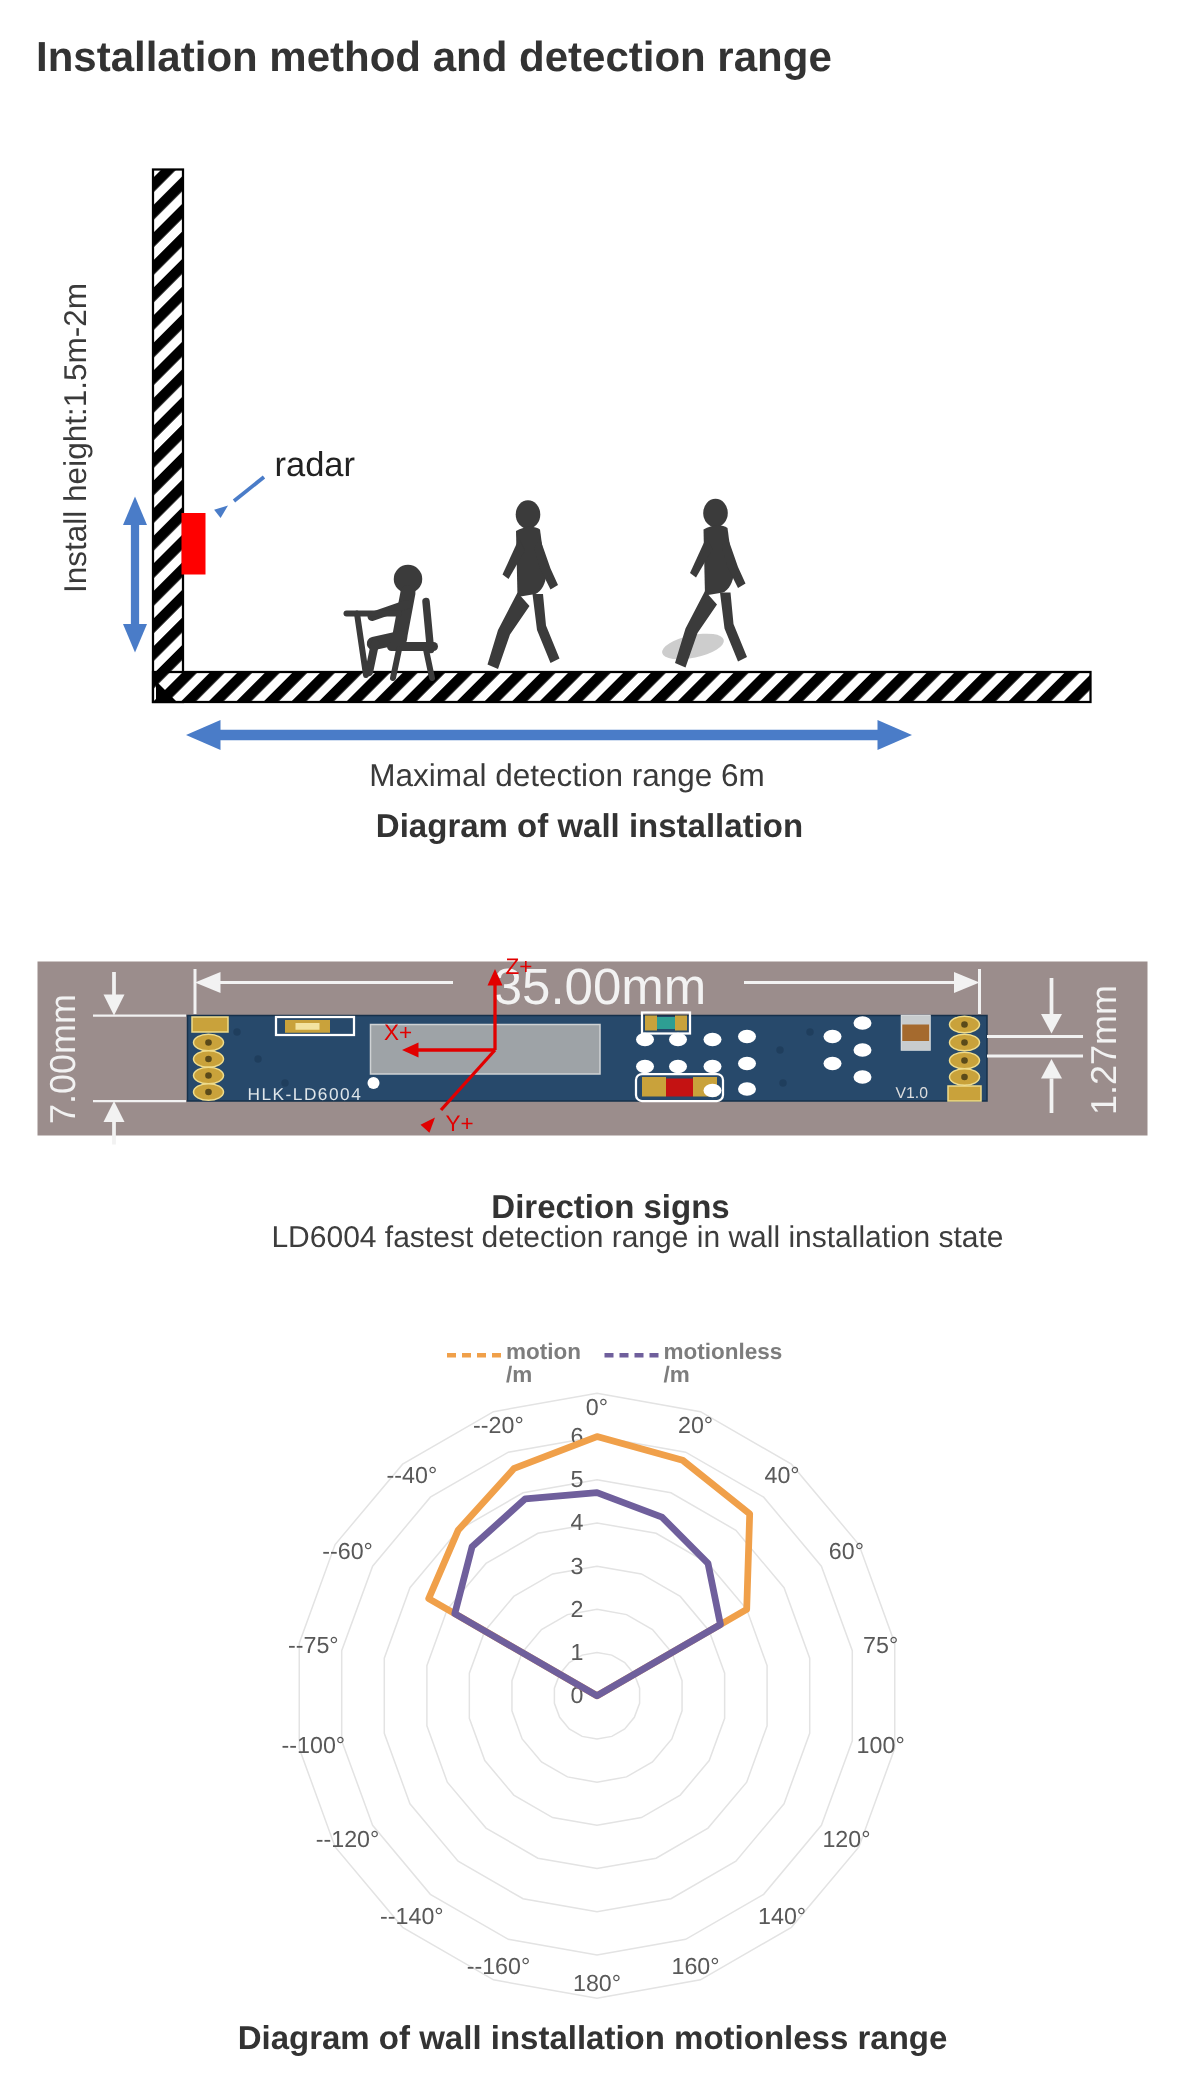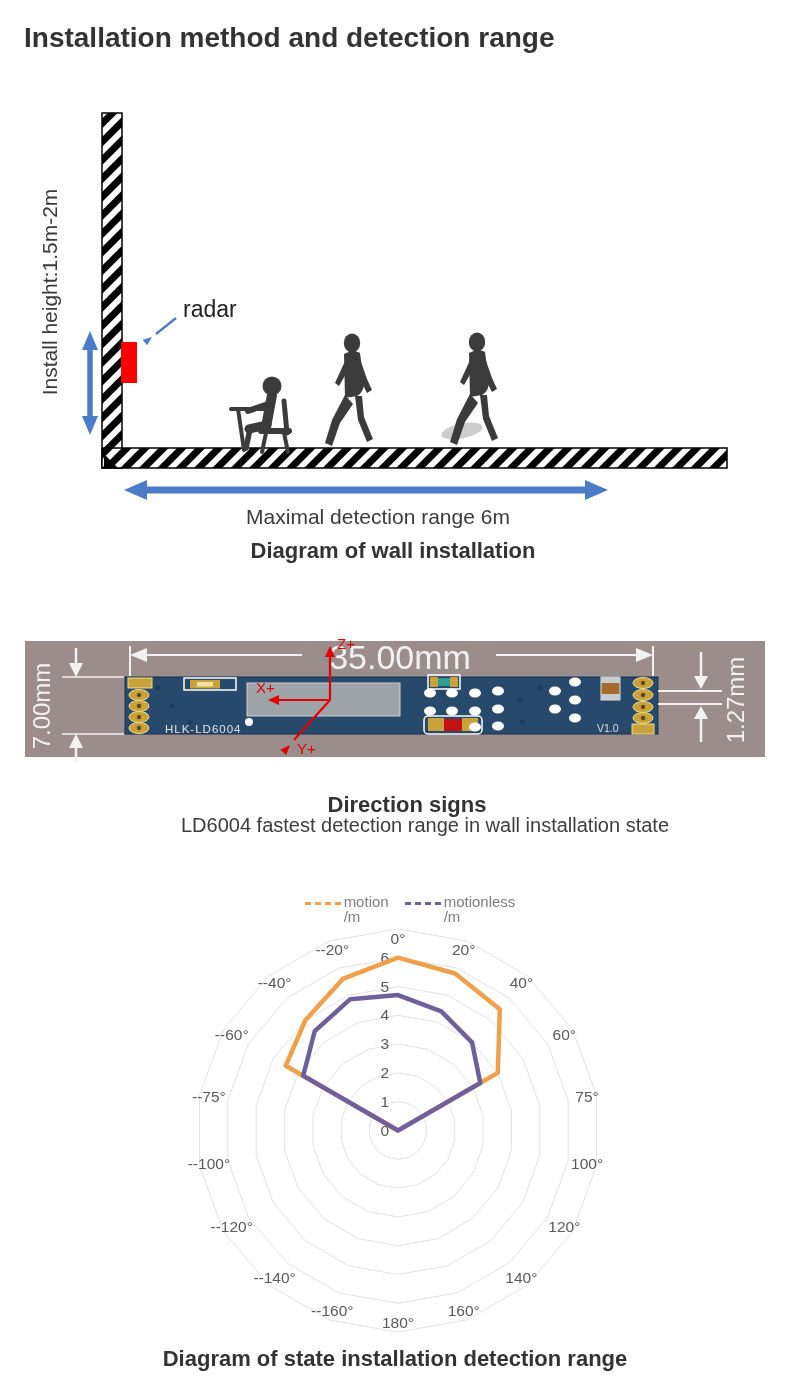--- a/index.html
+++ b/index.html
@@ -4,21 +4,21 @@
 <style>
   html,body{margin:0;padding:0;}
   body{width:790px;height:1394px;background:#fff;position:relative;overflow:hidden;
        font-family:"Liberation Sans",sans-serif;color:#333;}
   .abs{position:absolute;}
   #page-title{left:24px;top:22px;font-size:28px;font-weight:bold;color:#333;}
   #direction-caption{left:12px;top:792px;width:790px;text-align:center;
        font-size:22px;font-weight:bold;color:#333;}
   #chart-title{left:60px;top:814px;width:730px;text-align:center;font-size:20px;color:#3d3d3d;}
   #legend{left:30px;top:894px;width:760px;display:flex;justify-content:center;gap:16px;}
-  .legend-item{display:flex;align-items:flex-start;gap:3px;}
+  .legend-item{display:flex;align-items:flex-start;gap:3px;font-weight:bold;}
   .legend-sample{width:36px;height:0;border-top:3px dashed #999;margin-top:8px;}
   .legend-text{font-size:15px;line-height:15px;color:#7d7d7d;}
   #bottom-caption{left:0;top:1346px;width:790px;text-align:center;
        font-size:22px;font-weight:bold;color:#333;}
   svg{display:block;}
   svg text{font-family:"Liberation Sans",sans-serif;}
 </style>
 </head>
 <body>
 
@@ -277,13 +277,13 @@
     <text x="389" y="1106.7" text-anchor="end" font-size="15.5" fill="#595959">1</text>
     <text x="389" y="1077.9" text-anchor="end" font-size="15.5" fill="#595959">2</text>
     <text x="389" y="1049.1" text-anchor="end" font-size="15.5" fill="#595959">3</text>
     <text x="389" y="1020.3" text-anchor="end" font-size="15.5" fill="#595959">4</text>
     <text x="389" y="991.5" text-anchor="end" font-size="15.5" fill="#595959">5</text>
     <text x="389" y="962.7" text-anchor="end" font-size="15.5" fill="#595959">6</text>
     <polygon points="398.0,957.7 455.1,973.5 499.8,1009.2 497.8,1072.9 398.0,1130.5 398.0,1130.5 398.0,1130.5 398.0,1130.5 398.0,1130.5 398.0,1130.5 398.0,1130.5 398.0,1130.5 398.0,1130.5 398.0,1130.5 398.0,1130.5 285.8,1065.7 305.4,1020.2 342.8,978.9" fill="none" stroke="#F0A04A" stroke-width="4.5" stroke-linejoin="round"></polygon>
     <polygon points="398.0,995.1 441.3,1011.4 472.0,1042.3 480.3,1083.0 398.0,1130.5 398.0,1130.5 398.0,1130.5 398.0,1130.5 398.0,1130.5 398.0,1130.5 398.0,1130.5 398.0,1130.5 398.0,1130.5 398.0,1130.5 398.0,1130.5 303.2,1075.8 314.7,1031.2 350.2,999.2" fill="none" stroke="#6F5F9C" stroke-width="4.5" stroke-linejoin="round"></polygon>
   </svg>
 
-<div class="abs" id="bottom-caption">Diagram of state installation detection range</div>
+<div class="abs" id="bottom-caption">Diagram of wall installation motionless range</div>
 
 </body></html>

